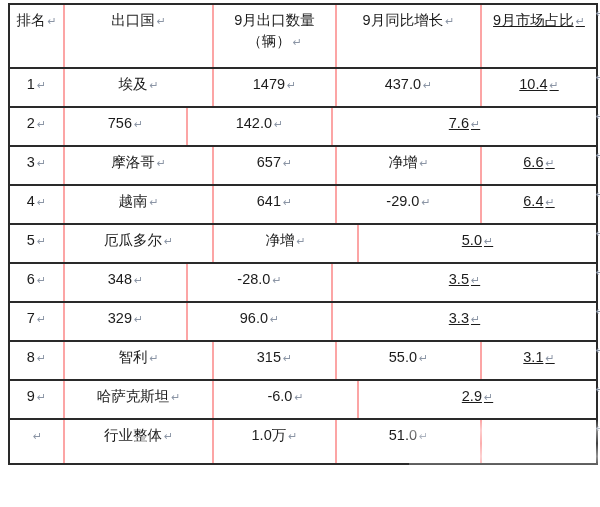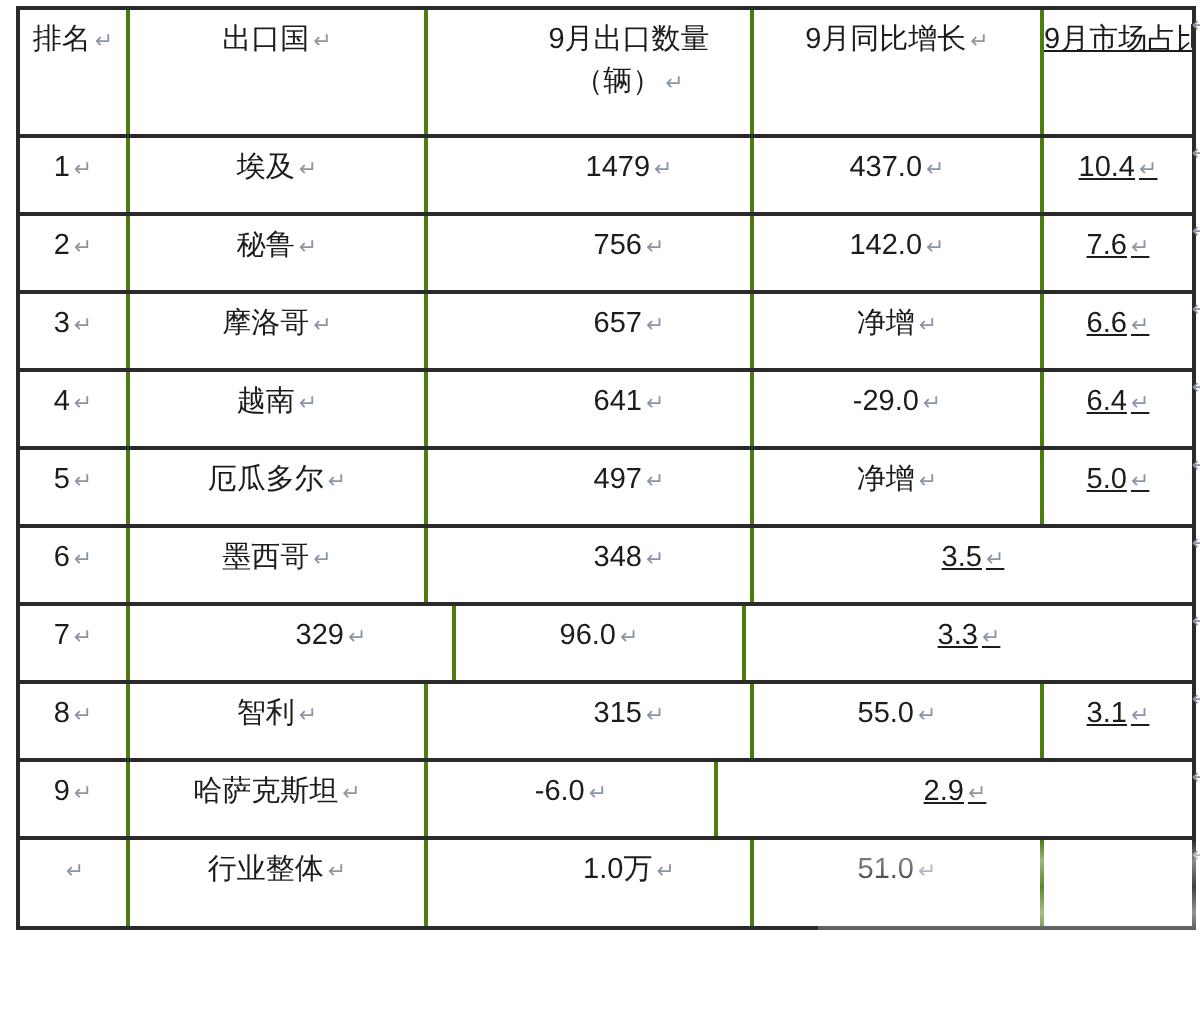--- a/index.html
+++ b/index.html
@@ -34,27 +34,27 @@
   }
   .row.header-row { height: 64px; }
   .row:last-child { border-bottom: none; height: 43px; }
 
   .cell {
     height: 100%;
     padding-top: 5px;
     text-align: center;
     font-size: 14.5px;
     line-height: 21px;
-    border-right: 2px solid #4d7c0f;
+    border-right: 2px solid #fca5a5;
     overflow: hidden;
     white-space: nowrap;
   }
   .col-rank    { width: 55px; }
   .col-country { width: 149px; }
-  .col-qty     { width: 123px; margin-left: 40px; }
+  .col-qty     { width: 123px; }
   .col-yoy     { width: 145px; }
   .col-share   { flex: 1; border-right: none; text-decoration: underline; }
 
   .pmark {
     font-size: 11px;
     color: #8b95a5;
     margin-left: 2px;
     vertical-align: baseline;
   }
   .row-end-mark {
@@ -125,23 +125,20 @@
       <div class="cell col-share">
         <span>10.4</span><span class="pmark">↵</span>
       </div>
       <span class="row-end-mark">↵</span>
     </div>
 
     <div class="row">
       <div class="cell col-rank">
         <span>2</span><span class="pmark">↵</span>
       </div>
-      <div class="cell col-country">
-        <span>秘鲁</span><span class="pmark">↵</span>
-      </div>
       <div class="cell col-qty">
         <span>756</span><span class="pmark">↵</span>
       </div>
       <div class="cell col-yoy">
         <span>142.0</span><span class="pmark">↵</span>
       </div>
       <div class="cell col-share">
         <span>7.6</span><span class="pmark">↵</span>
       </div>
       <span class="row-end-mark">↵</span>
@@ -185,42 +182,39 @@
       <span class="row-end-mark">↵</span>
     </div>
 
     <div class="row">
       <div class="cell col-rank">
         <span>5</span><span class="pmark">↵</span>
       </div>
       <div class="cell col-country">
         <span>厄瓜多尔</span><span class="pmark">↵</span>
       </div>
-      <div class="cell col-qty">
-        <span>497</span><span class="pmark">↵</span>
-      </div>
       <div class="cell col-yoy">
         <span>净增</span><span class="pmark">↵</span>
       </div>
       <div class="cell col-share">
         <span>5.0</span><span class="pmark">↵</span>
       </div>
       <span class="row-end-mark">↵</span>
     </div>
 
     <div class="row">
       <div class="cell col-rank">
         <span>6</span><span class="pmark">↵</span>
       </div>
-      <div class="cell col-country">
-        <span>墨西哥</span><span class="pmark">↵</span>
-      </div>
       <div class="cell col-qty">
         <span>348</span><span class="pmark">↵</span>
       </div>
+      <div class="cell col-yoy">
+        <span>-28.0</span><span class="pmark">↵</span>
+      </div>
       <div class="cell col-share">
         <span>3.5</span><span class="pmark">↵</span>
       </div>
       <span class="row-end-mark">↵</span>
     </div>
 
     <div class="row">
       <div class="cell col-rank">
         <span>7</span><span class="pmark">↵</span>
       </div>

